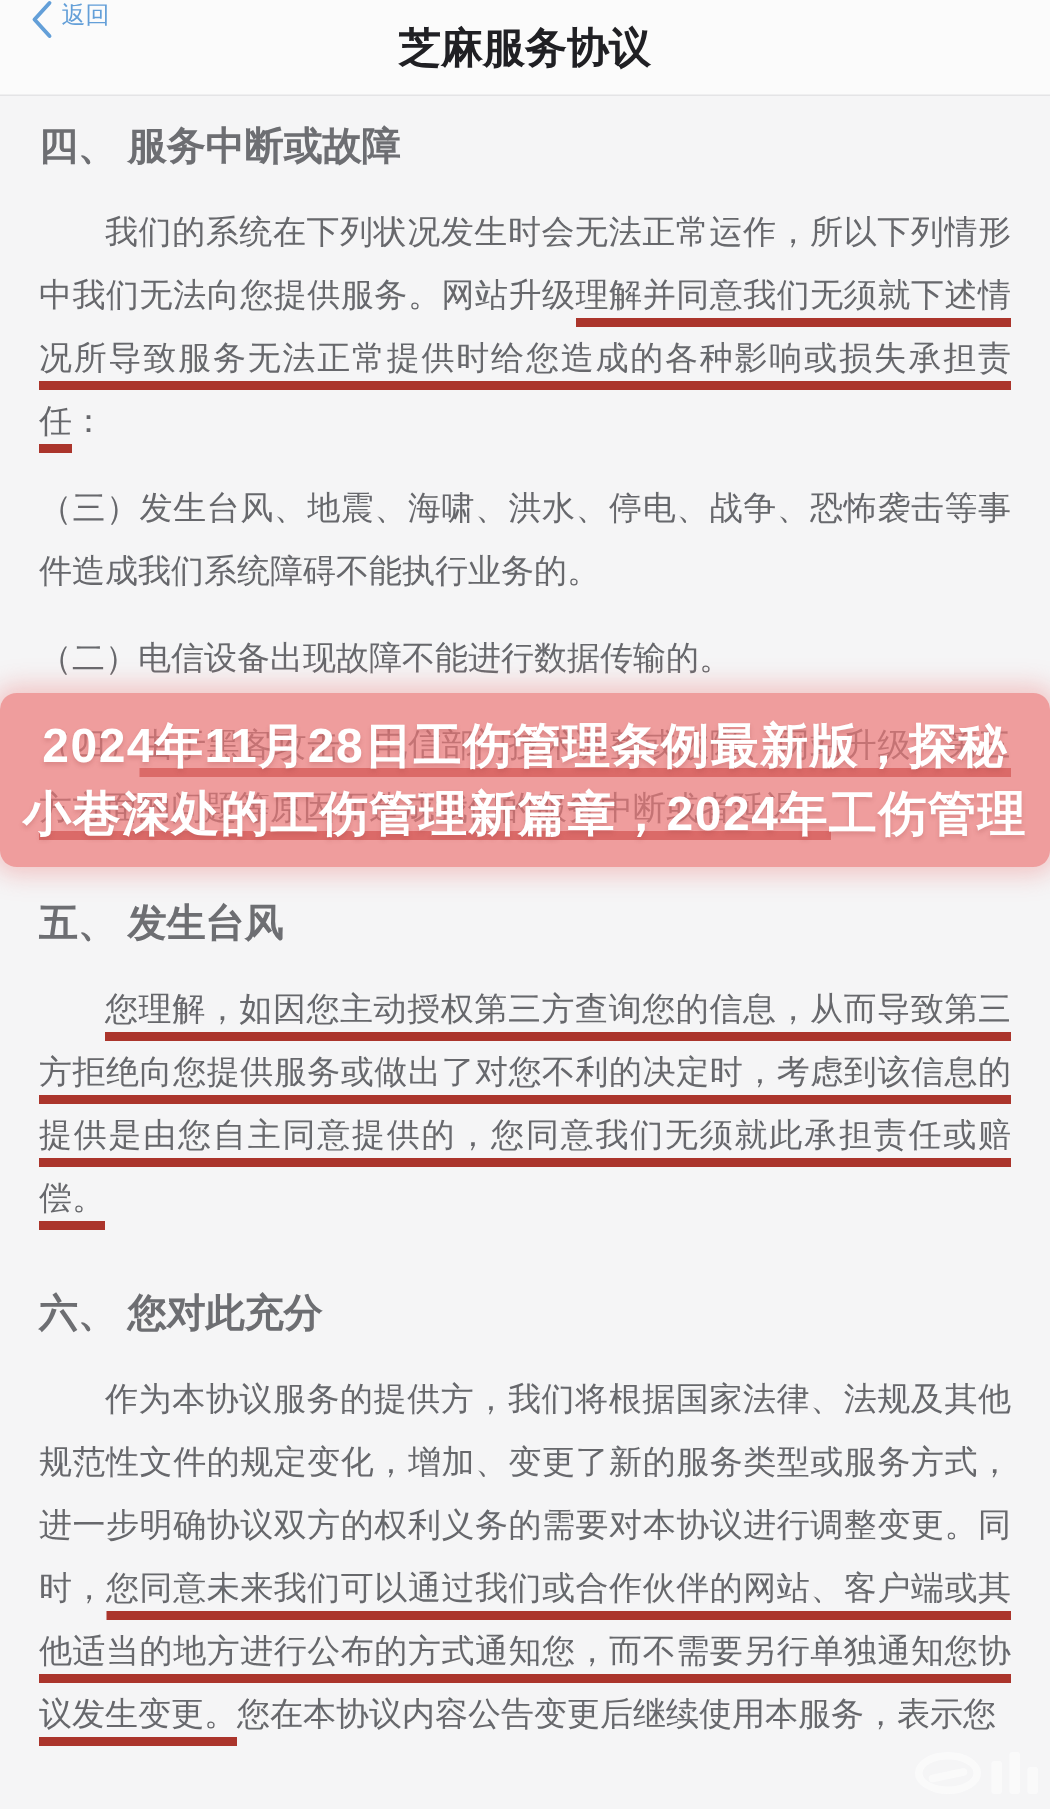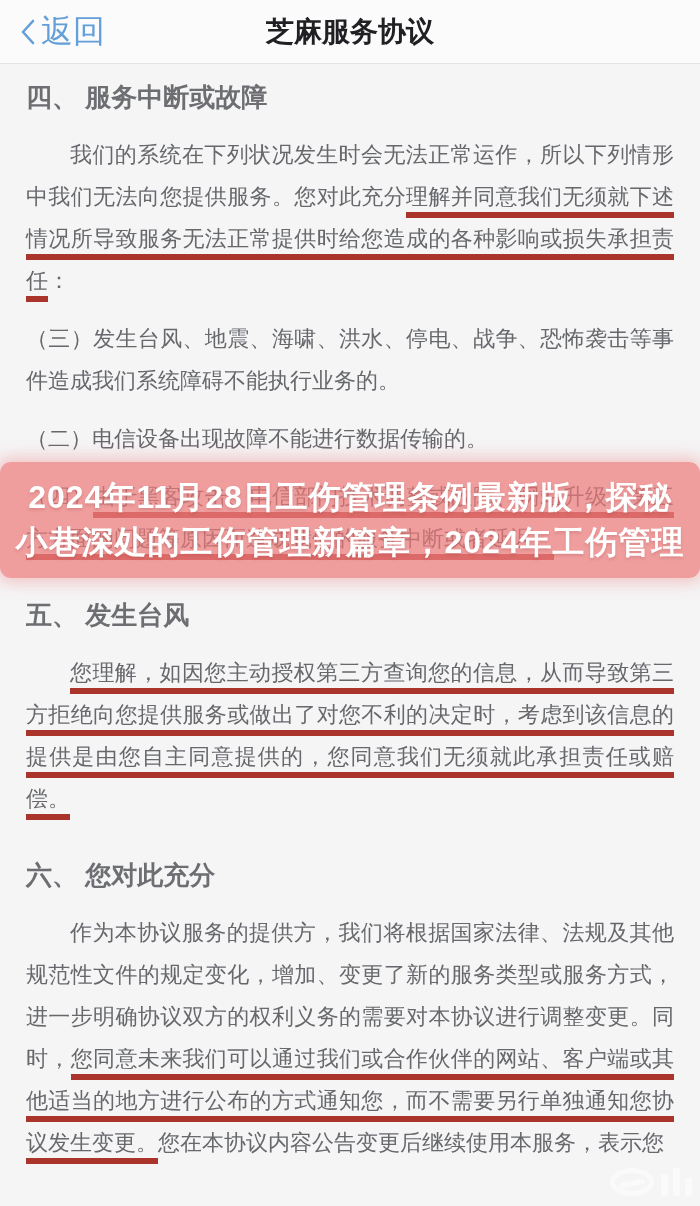--- a/index.html
+++ b/index.html
@@ -21,26 +21,26 @@
     height: 64px;
     background: #fbfbfb;
     border-bottom: 1px solid #e4e4e6;
   }
   .back-btn {
     position: absolute;
     left: 20px;
     top: 0;
     height: 64px;
     display: flex;
-    align-items: center;
+    align-items: flex-start;
     gap: 6px;
     background: none;
     border: none;
     color: #639fd8;
-    font-size: 32px;
+    font-size: 16px;
     font-family: inherit;
     cursor: pointer;
   }
   .back-btn svg { display: block; }
   .nav-title {
     position: absolute;
     left: 50%; top: 50%;
     transform: translate(-50%, -50%);
     font-size: 28px;
     font-weight: 700;
@@ -154,21 +154,21 @@
       </svg>
       <span>返回</span>
     </button>
     <div class="nav-title">芝麻服务协议</div>
   </header>
 
   <main class="doc">
 
     <h3>四、 服务中断或故障</h3>
 
-    <p class="para indent"><span>我们的系统在下列状况发生时会无法正常运作，所以下列情形中我们无法向您提供服务。您对此充分</span><u class="rl">理解并同意我们无须就下述情况所导致服务无法正常提供时给您造成的各种影响或损失承担责任</u><span>：</span></p>
+    <p class="para indent"><span>我们的系统在下列状况发生时会无法正常运作，所以下列情形中我们无法向您提供服务。网站升级</span><u class="rl">理解并同意我们无须就下述情况所导致服务无法正常提供时给您造成的各种影响或损失承担责任</u><span>：</span></p>
 
 
     <p class="para">（三）发生台风、地震、海啸、洪水、停电、战争、恐怖袭击等事件造成我们系统障碍不能执行业务的。</p>
 
     <p class="para">（二）电信设备出现故障不能进行数据传输的。</p>
 
     <div class="censor-wrap">
       <p class="para"><span>（四）</span><u class="rl">由于黑客攻击、电信部门技术调整或故障、网站升级、第三方方面的问题等原因而造成我们的服务中断或者延迟。</u></p>
       <div class="banner">
         <div class="banner-line">2024年11月28日工伤管理条例最新版，探秘</div>

